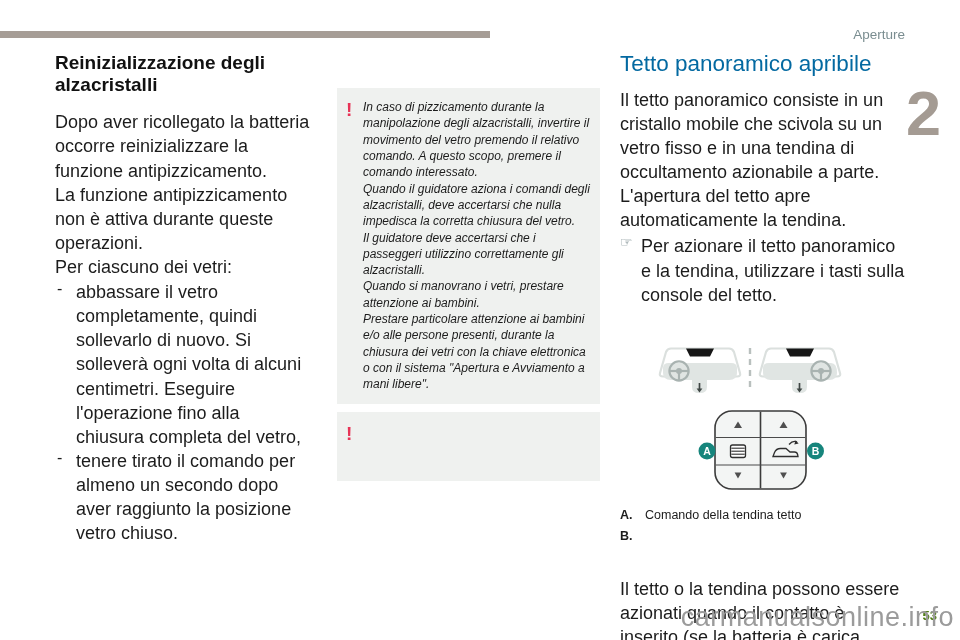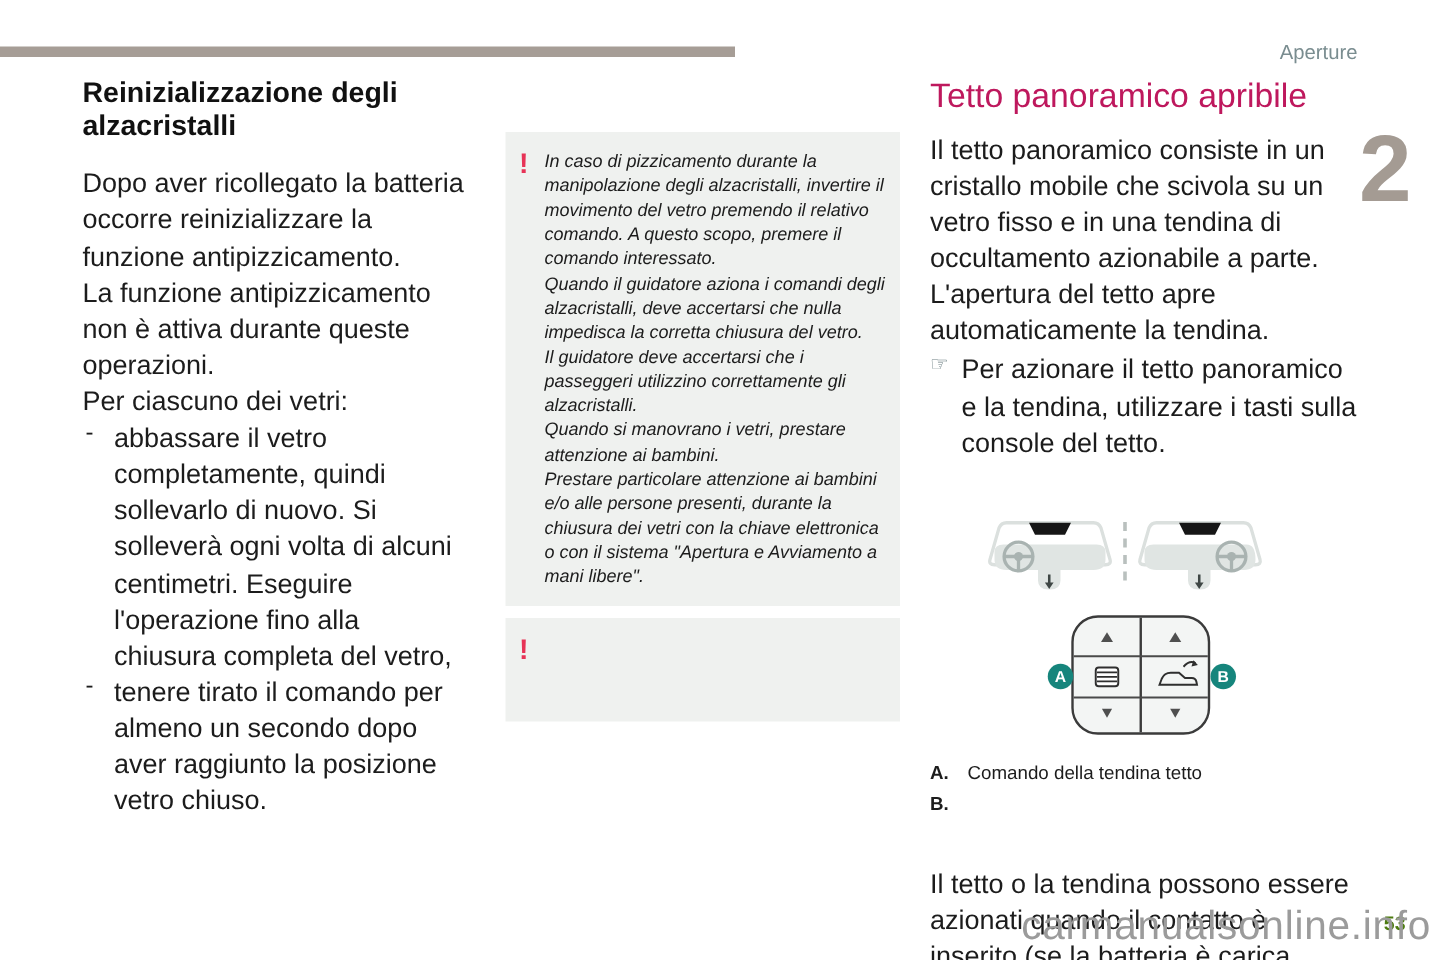--- a/index.html
+++ b/index.html
@@ -22,21 +22,21 @@
 
   
   .warn-box{position:absolute;left:337px;width:263px;background:#eff1ef;padding:11px 6px 11px 9px;box-sizing:border-box;display:flex;align-items:flex-start;}
   .warn-box.first{top:88px;min-height:307px;}
   .warn-box.second{top:412px;min-height:69px;}
   .warn-icon{flex:none;width:17px;font-size:19px;line-height:1;font-weight:bold;color:#e73356;padding-top:1px;}
   .warn-text{font-size:12px;line-height:1.36;white-space:pre-line;font-style:italic;}
 
   
   .col-right{position:absolute;left:620px;top:52px;width:287px;}
-  .col-right h2{margin:0;font-size:22.5px;font-weight:normal;color:#be185d;line-height:1.1;}
+  .col-right h2{margin:0;font-size:22.5px;font-weight:normal;color:#0369a1;line-height:1.1;}
   .col-right .intro{margin-top:11px;}
   .pointer-row{display:flex;margin-top:2px;}
   .pointer-glyph{flex:none;width:21px;color:#6e8084;font-size:14px;line-height:1.2;}
   .illustration{margin:34px 0 0 26px;display:block;}
   .legend{margin-top:4px;}
   .legend-row{display:flex;font-size:12.5px;line-height:1.3;margin-bottom:5px;}
   .legend-key{flex:none;width:25px;font-weight:bold;}
   .col-right .body2{margin-top:33px;}
 
   

